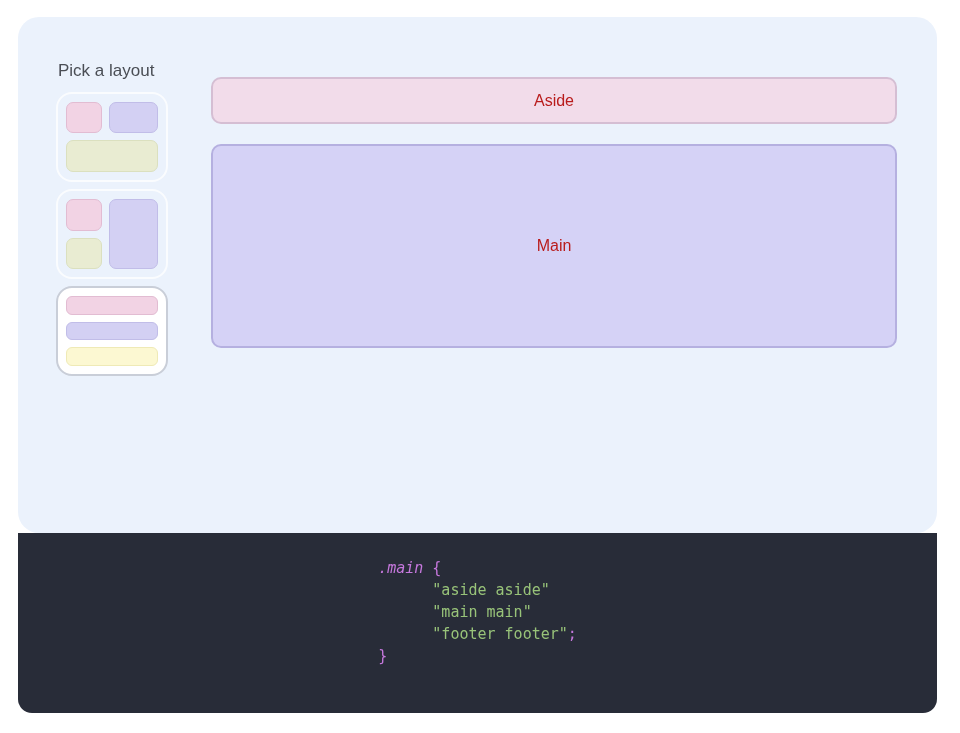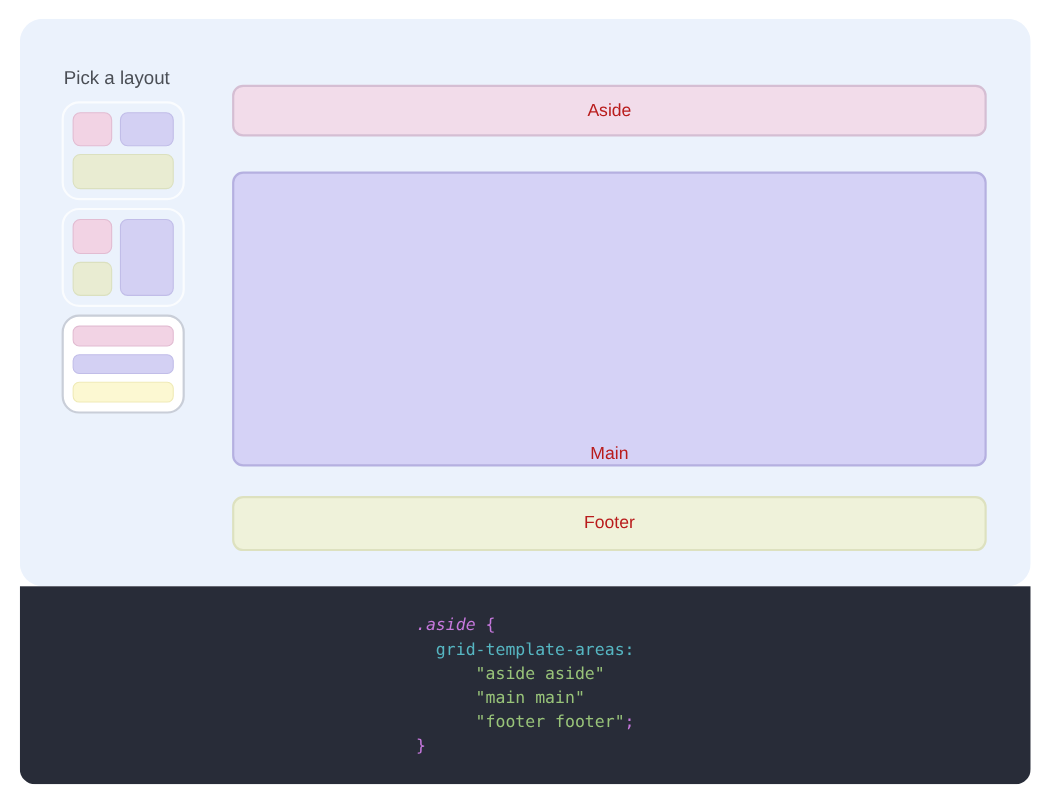--- a/index.html
+++ b/index.html
@@ -90,25 +90,24 @@
     font-size: 16px;
     font-weight: 500;
     color: #b91c1c;
   }
   .pv-aside {
     height: 47px;
     background: #f2dcea;
     border: 2px solid #d5bed3;
   }
   .pv-main {
-    height: 268px;
-    margin-top: 32px;
+    height: 204px;
+    margin-top: 20px;
     background: #d5d2f6;
     border: 2px solid #b5b0e0;
-    align-items: flex-end;
   }
   .pv-footer {
     height: 50px;
     margin-top: 27px;
     background: #eff2da;
     border: 2px solid #dde1bf;
   }
 
   .code-panel {
     position: absolute;
@@ -171,31 +170,27 @@
 
     </div>
 
     <div class="preview">
       <div class="pv pv-aside">
         <span>Aside</span>
       </div>
       <div class="pv pv-main">
         <span>Main</span>
       </div>
-      <div class="pv pv-footer">
-        <span>Footer</span>
-      </div>
     </div>
 
   </div>
 
   <div class="code-panel">
     <div class="code">
-      <div class="code-line"><span class="tok-sel">.aside</span><span class="tok-brace"> {</span></div>
-      <div class="code-line"><span class="tok-prop">  grid-template-areas:</span></div>
+      <div class="code-line"><span class="tok-sel">.main</span><span class="tok-brace"> {</span></div>
       <div class="code-line"><span class="tok-str">      "aside aside"</span></div>
       <div class="code-line"><span class="tok-str">      "main main"</span></div>
       <div class="code-line"><span class="tok-str">      "footer footer"</span><span class="tok-punct">;</span></div>
       <div class="code-line"><span class="tok-brace">}</span></div>
     </div>
   </div>
 
 </div>
 
 </body></html>

